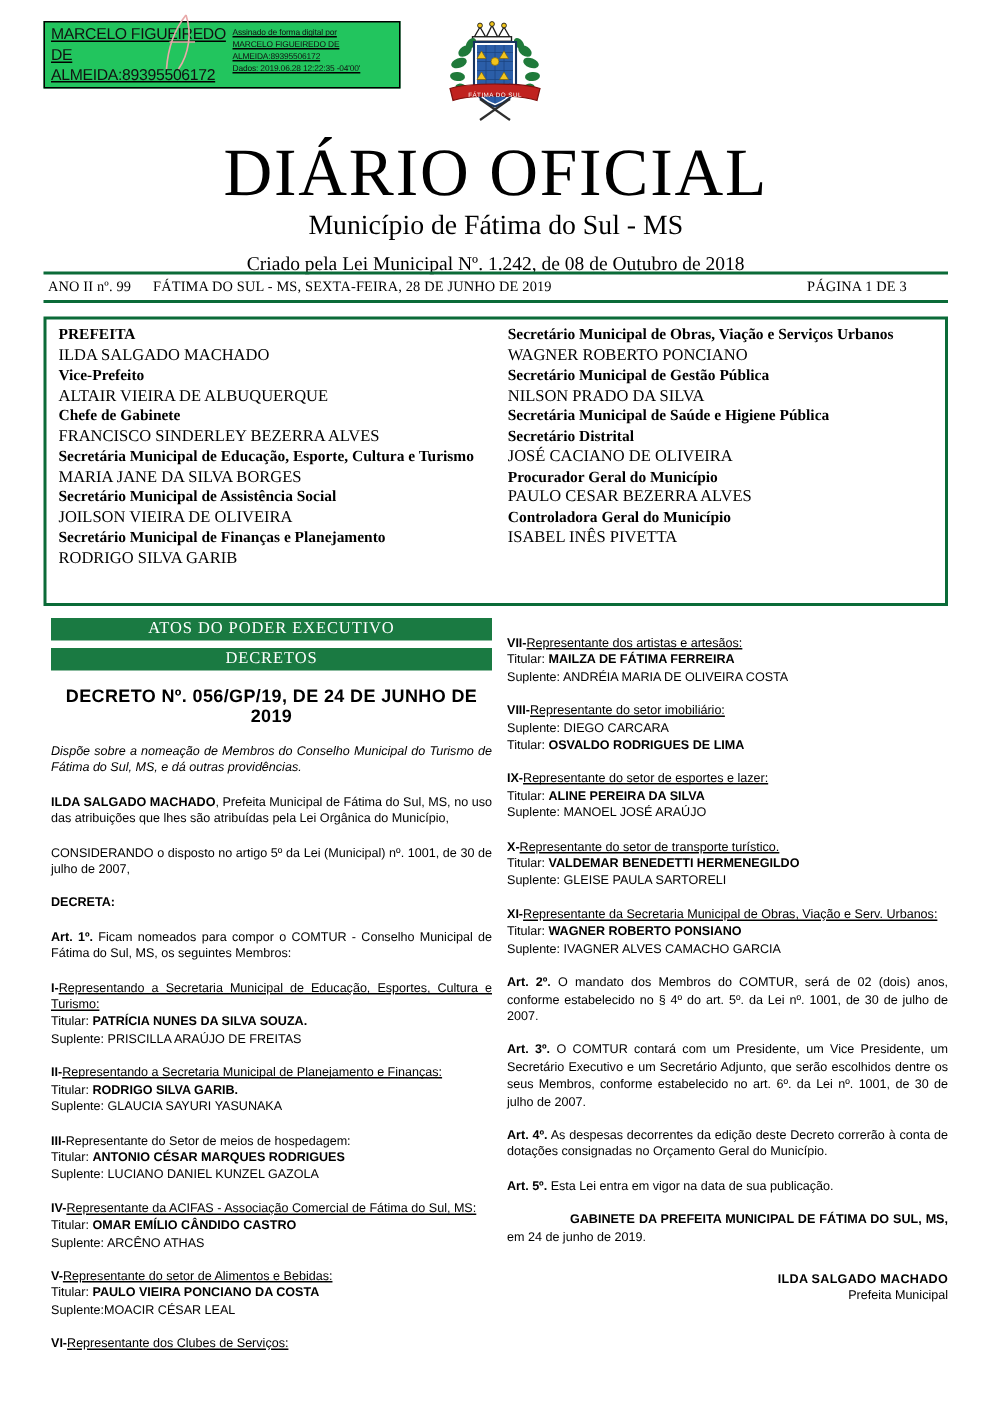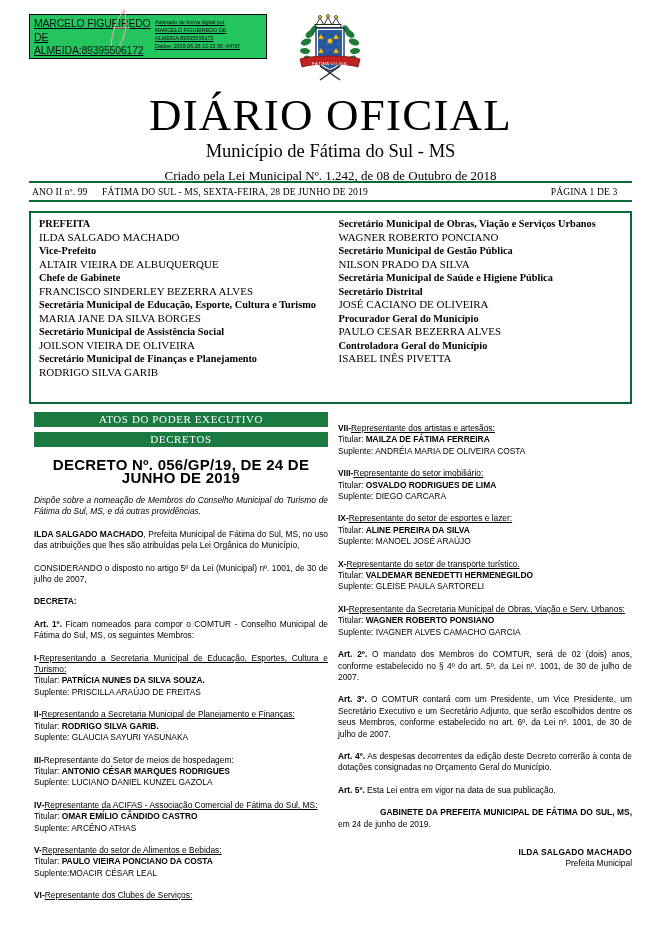--- a/index.html
+++ b/index.html
@@ -105,21 +105,21 @@
     border-bottom: 2px solid #0b6b38;
     height: 17px;
     display: flex;
     align-items: center;
     font-family: "Liberation Serif", serif;
     font-size: 9.6px;
     letter-spacing: 0.1px;
   }
   .anobar .a1 { width: 66px; padding-left: 3px; }
   .anobar .a2 { flex: 1; text-align: left; padding-left: 4px; }
-  .anobar .a3 { width: 92px; text-align: center; padding-right: 2px; }
+  .anobar .a3 { width: 92px; text-align: left; padding-right: 2px; }
 
   
   .officials {
     position: absolute;
     left: 29px;
     top: 211px;
     width: 603px;
     height: 193px;
     border: 2px solid #0b6b38;
     box-sizing: border-box;
@@ -164,21 +164,21 @@
     font-family: "Liberation Serif", serif;
     font-size: 11px;
     letter-spacing: 0.6px;
     line-height: 15px;
     height: 15px;
   }
   .greenbar.second { margin-top: 5px; }
 
   .decreto-title {
     font-family: "Liberation Sans", sans-serif;
-    font-size: 15px;
+    font-size: 12px;
     font-weight: bold;
     text-align: center;
     letter-spacing: 0.25px;
     margin-top: 11px;
     line-height: 13px;
   }
   .ementa {
     font-family: "Liberation Sans", sans-serif;
     font-size: 8.4px;
     font-style: italic;
@@ -393,22 +393,22 @@
 
 
   <div class="item-block">
     <div class="item-head"><span class="b">VII-</span><span class="u">Representante dos artistas e artesãos:</span></div>
     <div class="item-line"><span>Titular: </span><span class="b">MAILZA DE FÁTIMA FERREIRA</span></div>
     <div class="item-line"><span>Suplente: </span><span>ANDRÉIA MARIA DE OLIVEIRA COSTA</span></div>
   </div>
 
   <div class="item-block">
     <div class="item-head"><span class="b">VIII-</span><span class="u">Representante do setor imobiliário:</span></div>
+    <div class="item-line"><span>Suplente: </span><span>DIEGO CARCARA</span></div>
     <div class="item-line"><span>Titular: </span><span class="b">OSVALDO RODRIGUES DE LIMA</span></div>
-    <div class="item-line"><span>Suplente: </span><span>DIEGO CARCARA</span></div>
   </div>
 
   <div class="item-block">
     <div class="item-head"><span class="b">IX-</span><span class="u">Representante do setor de esportes e lazer:</span></div>
     <div class="item-line"><span>Titular: </span><span class="b">ALINE PEREIRA DA SILVA</span></div>
     <div class="item-line"><span>Suplente: </span><span>MANOEL JOSÉ ARAÚJO</span></div>
   </div>
 
   <div class="item-block">
     <div class="item-head"><span class="b">X-</span><span class="u">Representante do setor de transporte turístico.</span></div>

